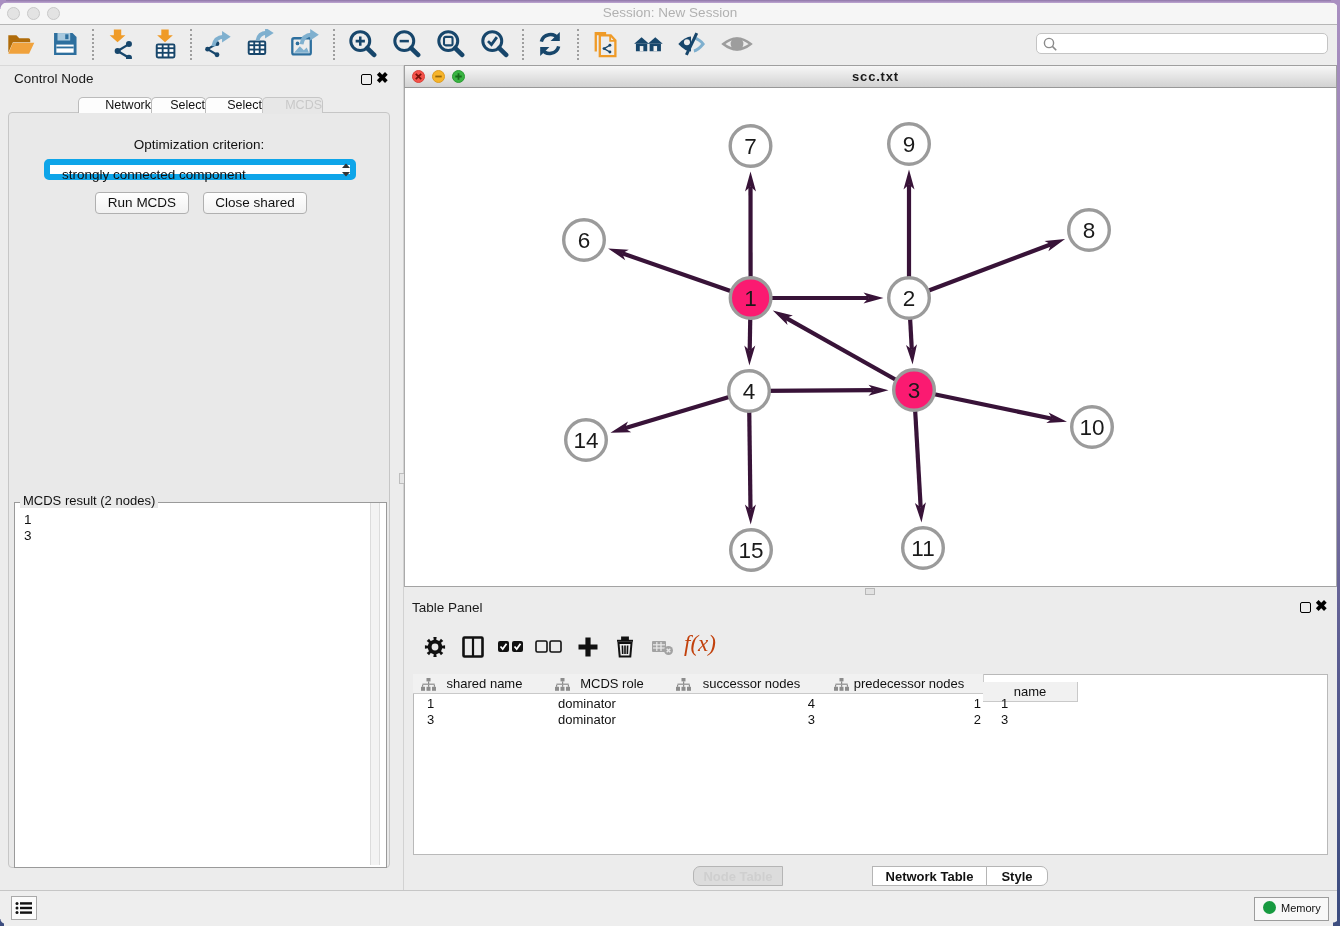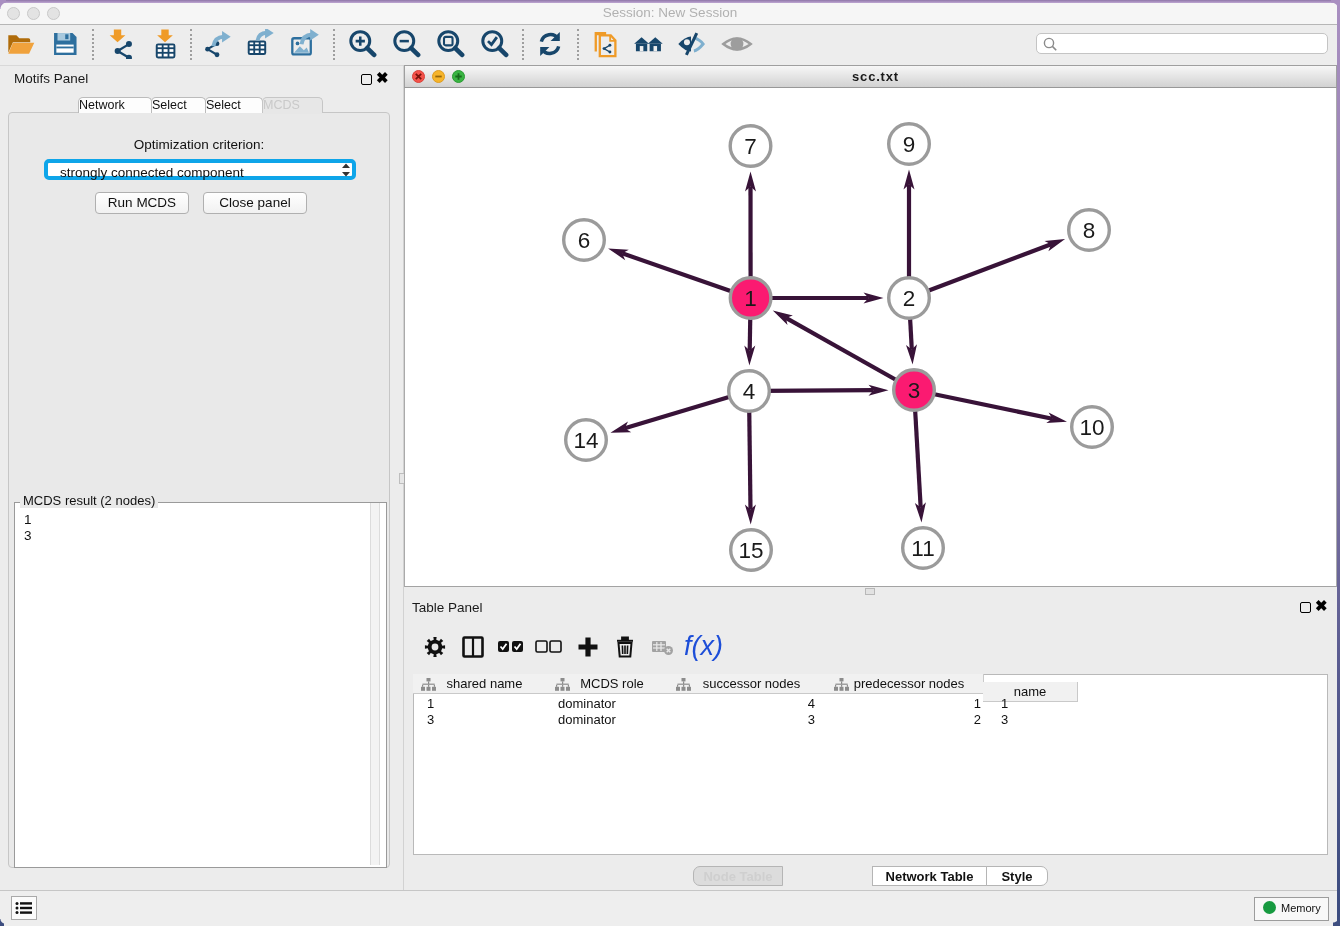--- a/index.html
+++ b/index.html
@@ -6,23 +6,23 @@
 #topstrip{left:0;top:0;width:1340px;height:3px;background:linear-gradient(#8f76a8,#bfa7d3);}
 .light{top:7px;width:13px;height:13px;border-radius:50%;background:#e3e3e3;border:1px solid #c9c9c9;box-sizing:border-box;}
 #wtitle{left:0;top:5px;width:1340px;text-align:center;font-size:13.5px;color:#b1b1b1;}
 #toolbar{left:0;top:25px;width:1340px;height:40px;background:#ededed;border-bottom:1px solid #d9d9d9;}
 .sep{top:29px;width:0px;height:31px;border-left:2px dotted #9e9e9e;}
 .tbi{top:29px;}
 #search{left:1036px;top:33px;width:292px;height:21px;background:#fff;border:1.5px solid #c4c4c4;border-radius:5px;box-sizing:border-box;}
 
 #cp-title{left:14px;top:71px;font-size:13.5px;color:#1a1a1a;}
 #cp-box{left:8px;top:112px;width:382px;height:756px;background:#e9e9e9;border:1px solid #c6c6c6;border-radius:4px;box-sizing:border-box;}
-.tab{top:97px;height:16px;box-sizing:border-box;border:1px solid #bbb;border-bottom:none;border-radius:5px 5px 0 0;background:#fdfdfd;font-size:12.5px;color:#111;text-align:left;line-height:15px;}
+.tab{top:97px;height:16px;box-sizing:border-box;border:1px solid #bbb;border-bottom:none;border-radius:5px 5px 0 0;background:#fdfdfd;font-size:12.5px;color:#111;text-align:right;line-height:15px;}
 #opt-label{left:9px;top:137px;width:380px;text-align:center;font-size:13.5px;color:#111;}
-#dd{left:44px;top:159px;width:312px;height:21px;background:#fff;border:4px solid #0ea5e9;border-radius:5px;box-sizing:border-box;}
+#dd{left:44px;top:159px;width:312px;height:21px;background:#fff;border:6px solid #0ea5e9;border-radius:5px;box-sizing:border-box;}
 #dd span{position:absolute;left:12px;top:2px;font-size:13.5px;color:#111;}
 .btn{top:192px;height:22px;background:linear-gradient(#ffffff,#f1f1f1);border:1px solid #b0b0b0;border-radius:4px;box-sizing:border-box;font-size:13.5px;color:#111;text-align:center;line-height:20px;}
 #grp{left:14px;top:502px;width:371px;height:364px;border:1px solid #9a9a9a;background:#fff;}
 #grp-legend{left:20px;top:493px;background:#e9e9e9;padding:0 3px;font-size:13px;color:#111;}
 #grp-items{left:24px;top:512px;font-size:13.5px;color:#111;line-height:16px;}
 #grp-sb{left:370px;top:503px;width:8px;height:362px;background:#f3f3f3;border-left:1px solid #dcdcdc;border-right:1px solid #dcdcdc;}
 
 #vline{left:403px;top:65px;width:1px;height:825px;background:#d2d2d2;}
 #vgrip{left:399px;top:473px;width:7px;height:11px;background:#e6e6e6;border:1px solid #bdbdbd;box-sizing:border-box;}
 
@@ -171,38 +171,38 @@
   </svg>
 <svg class="abs tbi" style="left:721px;" width="32" height="30" viewBox="0 0 28 26">
     <path d="M2 13 Q 14 3.5 26 13 Q 14 22.5 2 13 Z" fill="none" stroke="#9d9d9d" stroke-width="2.2"></path>
     <circle cx="14" cy="13" r="5.6" fill="#9d9d9d"></circle>
   </svg>
 <svg class="abs" style="left:1043px;top:37px;" width="15" height="15" viewBox="0 0 15 15">
     <circle cx="6" cy="6" r="4.6" fill="none" stroke="#8a8a8a" stroke-width="1.4"></circle>
     <line x1="9.4" y1="9.4" x2="13.2" y2="13.2" stroke="#8a8a8a" stroke-width="1.6"></line>
   </svg>
 
-<div class="abs" id="cp-title">Motifs Panel</div>
+<div class="abs" id="cp-title">Control Node</div>
 <div class="abs" style="left:361px;top:74px;width:9px;height:9px;border:1.7px solid #000;border-radius:2px;"></div>
 <div class="abs" style="left:376px;top:69px;font-size:15px;font-weight:bold;color:#000;">✖</div>
 <div class="abs" id="cp-box"></div>
 <div class="abs tab" style="left:78px;width:74px;">Network</div>
 <div class="abs tab" style="left:151px;width:55px;">Select</div>
 <div class="abs tab" style="left:205px;width:58px;">Select</div>
 <div class="abs tab" style="left:262px;width:61px;background:#e7e7e7;color:#c9c9c9;border-color:#c6c6c6;">MCDS</div>
 <div class="abs" style="left:263px;top:111px;width:59px;height:3px;background:#e7e7e7;"></div>
 <div class="abs" id="opt-label">Optimization criterion:</div>
 <div class="abs" id="dd">
     <span>strongly connected component</span>
   </div>
 <svg class="abs" style="left:340px;top:162px;" width="12" height="16" viewBox="0 0 12 16">
     <path d="M2 6 L6 1.5 L10 6 Z M2 10 L6 14.5 L10 10 Z" fill="#333"></path>
   </svg>
 <div class="abs btn" style="left:95px;width:94px;">Run MCDS</div>
-<div class="abs btn" style="left:203px;width:104px;">Close panel</div>
+<div class="abs btn" style="left:203px;width:104px;">Close shared</div>
 <div class="abs" id="grp"></div>
 <div class="abs" id="grp-sb"></div>
 <div class="abs" id="grp-legend">MCDS result (2 nodes)</div>
 <div class="abs" id="grp-items">1<br>3</div>
 
 <div class="abs" id="vline"></div>
 <div class="abs" id="vgrip"></div>
 
 <div class="abs" id="nw-tb"></div>
 <div class="abs tl" style="left:412px;background:#f4524a;border:1px solid #d8423a;"></div>
@@ -306,21 +306,21 @@
   </svg>
 <svg class="abs" style="left:651px;top:637px;" width="26" height="22" viewBox="0 0 26 22">
     <rect x="1" y="4" width="14" height="11" rx="1" fill="#a2a2a2"></rect>
     <rect x="2" y="7.2" width="12" height="1.2" fill="#e9e9e9"></rect>
     <rect x="2" y="10.4" width="12" height="1.2" fill="#e9e9e9"></rect>
     <rect x="5.2" y="5" width="1.2" height="9" fill="#e9e9e9"></rect>
     <rect x="9.4" y="5" width="1.2" height="9" fill="#e9e9e9"></rect>
     <circle cx="17.5" cy="13.5" r="4.5" fill="#a2a2a2"></circle>
     <path d="M15.7 11.7 L19.3 15.3 M19.3 11.7 L15.7 15.3" stroke="#e9e9e9" stroke-width="1.4"></path>
   </svg>
-<div class="abs" style="left:684px;top:631px;font-family:Liberation Sans, sans-serif;font-style:italic;font-size:27px;color:#1d4ed8;">f(x)</div>
+<div class="abs" style="left:684px;top:631px;font-family:Liberation Serif, serif;font-style:italic;font-size:23px;color:#c2410c;">f(x)</div>
 
 <div class="abs" id="tbl"></div>
 <div class="abs hc" style="left:413px;width:135px;">shared name</div>
 <div class="abs hc" style="left:547px;width:122px;">MCDS role</div>
 <div class="abs hc" style="left:668px;width:159px;">successor nodes</div>
 <div class="abs hc" style="left:826px;width:158px;">predecessor nodes</div>
 <div class="abs hc" style="left:983px;width:95px;padding-left:0;margin-top:8px;">name</div>
 <svg class="abs" style="left:421px;top:678px;" width="15" height="13" viewBox="0 0 15 13">
     <g fill="#8c8c8c">
       <rect x="5.5" y="0" width="4" height="3.4"></rect>

